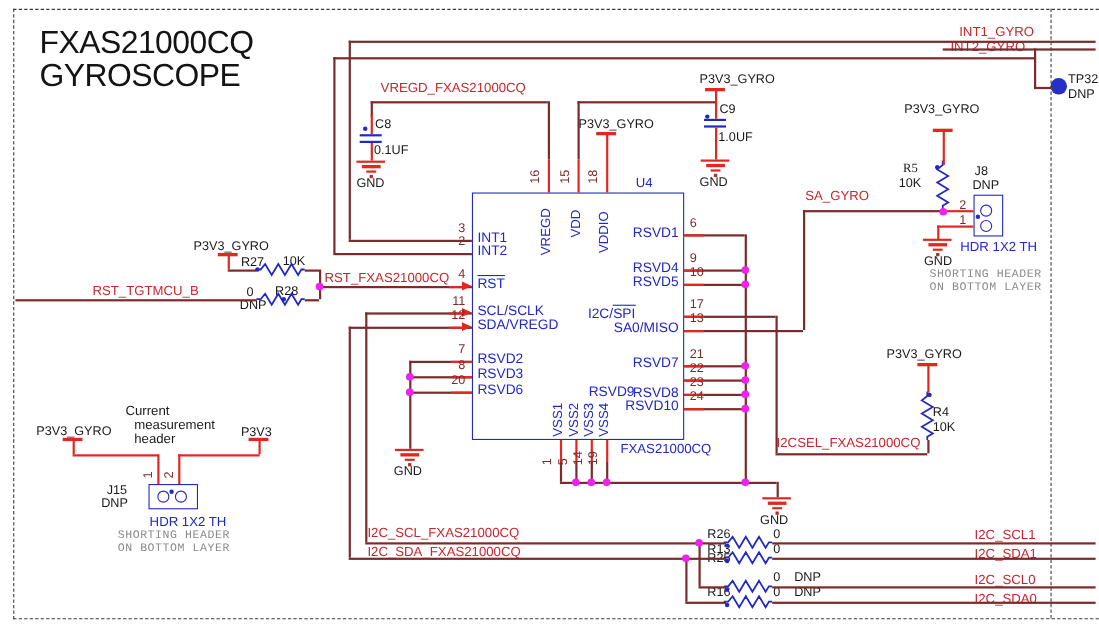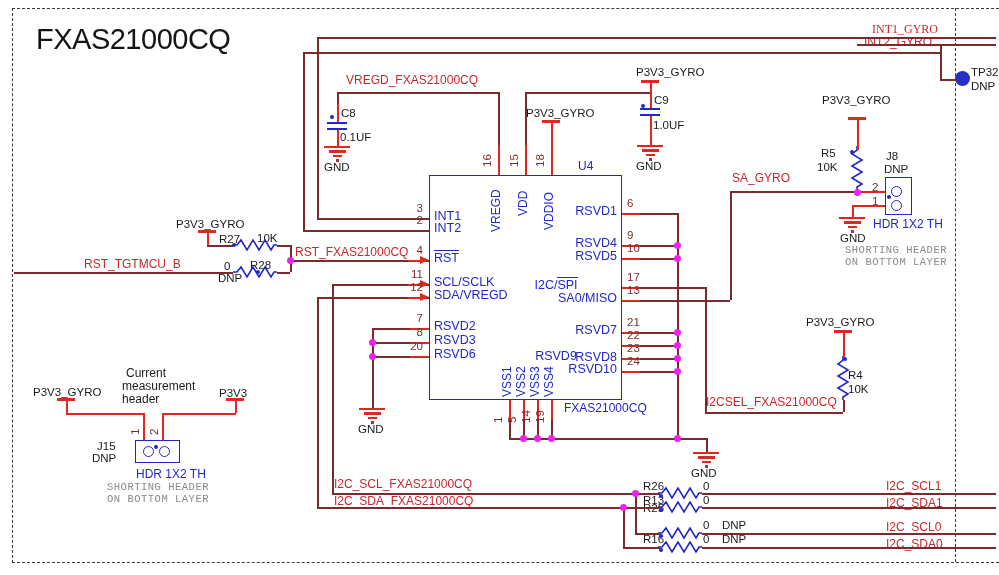--- a/index.html
+++ b/index.html
@@ -47,26 +47,27 @@
 <body>
 
 <div id="canvas">
 
   <div class="dash h" style="left:12px;top:8px;width:987px;"></div>
   <div class="dash h" style="left:12px;top:562px;width:987px;"></div>
   <div class="dash v" style="left:12px;top:8px;height:555px;"></div>
   <div class="dash v" style="left:955px;top:8px;height:554px;"></div>
 
   <div class="txt title" style="left:36px;top:24px;">FXAS21000CQ</div>
+  <div class="txt title" style="left:36px;top:54px;">GYROSCOPE</div>
 
   <div class="icbox"></div>
   <div class="txt blue" style="left:578px;top:160px;">U4</div>
   <div class="txt blue" style="left:564px;top:402px;">FXAS21000CQ</div>
 
-  <div class="txt netlbl" style="left:872px;top:23px;font-family:Liberation Serif, serif;">INT1_GYRO</div>
+  <div class="txt netlbl" style="left:872px;top:23px;">INT1_GYRO</div>
   <div class="txt netlbl" style="left:864px;top:36px;">INT2_GYRO</div>
   <div class="txt netlbl" style="left:346px;top:74px;">VREGD_FXAS21000CQ</div>
   <div class="txt netlbl" style="left:84px;top:258px;">RST_TGTMCU_B</div>
   <div class="txt netlbl" style="left:295px;top:246px;">RST_FXAS21000CQ</div>
   <div class="txt netlbl" style="left:732px;top:172px;">SA_GYRO</div>
   <div class="txt netlbl" style="left:706px;top:396px;">I2CSEL_FXAS21000CQ</div>
   <div class="txt netlbl" style="left:334px;top:478px;">I2C_SCL_FXAS21000CQ</div>
   <div class="txt netlbl" style="left:334px;top:495px;">I2C_SDA_FXAS21000CQ</div>
   <div class="txt netlbl" style="left:886px;top:480px;">I2C_SCL1</div>
   <div class="txt netlbl" style="left:886px;top:497px;">I2C_SDA1</div>
@@ -89,21 +90,21 @@
 
   <div class="txt blk" style="left:341px;top:107px;">C8</div>
   <div class="txt blk" style="left:340px;top:131px;">0.1UF</div>
   <div class="txt blk" style="left:654px;top:94px;">C9</div>
   <div class="txt blk" style="left:653px;top:119px;">1.0UF</div>
   <div class="txt blk" style="left:219px;top:233px;">R27</div>
   <div class="txt blk" style="left:257px;top:232px;">10K</div>
   <div class="txt blk" style="left:224px;top:260px;">0</div>
   <div class="txt blk" style="left:250px;top:259px;">R28</div>
   <div class="txt blk" style="left:218px;top:272px;">DNP</div>
-  <div class="txt blk" style="left:821px;top:147px;">R5</div>
+  <div class="txt blk" style="left:821px;top:147px;font-family:Liberation Serif, serif;">R5</div>
   <div class="txt blk" style="left:817px;top:161px;">10K</div>
   <div class="txt blk" style="left:848px;top:369px;">R4</div>
   <div class="txt blk" style="left:848px;top:383px;">10K</div>
   <div class="txt blk" style="left:643px;top:480px;">R26</div>
   <div class="txt blk" style="left:703px;top:480px;">0</div>
   <div class="txt blk" style="left:643px;top:494px;">R13</div>
   <div class="txt blk" style="left:703px;top:494px;">0</div>
   <div class="txt blk" style="left:643px;top:502px;">R25</div>
   <div class="txt blk" style="left:703px;top:519px;">0</div>
   <div class="txt blk" style="left:722px;top:519px;">DNP</div>
@@ -132,21 +133,21 @@
   <div class="circ" style="left:159px;top:446px;"></div>
   <div class="bdot" style="left:154px;top:445px;"></div>
   <div class="txt blk" style="left:97px;top:440px;">J15</div>
   <div class="txt blk" style="left:92px;top:452px;">DNP</div>
   <div class="vnum" style="left:130px;top:419px;height:16px;">1</div>
   <div class="vnum" style="left:149px;top:419px;height:16px;">2</div>
   <div class="txt blue" style="left:136px;top:468px;">HDR 1X2 TH</div>
   <div class="txt note" style="left:107px;top:482px;">SHORTING HEADER</div>
   <div class="txt note" style="left:107px;top:494px;">ON BOTTOM LAYER</div>
 
-  <div class="txt blk" style="left:126px;top:367px;font-size:12px;">Current</div>
+  <div class="txt blk" style="left:114px;top:367px;font-size:12px;">Current</div>
   <div class="txt blk" style="left:122px;top:380px;font-size:12px;">measurement</div>
   <div class="txt blk" style="left:122px;top:393px;font-size:12px;">header</div>
 
   <div>
     <div class="rwire h" style="left:327px;top:122px;width:20px;height:2.4px;background:#2228C4;position:absolute;"></div>
     <div class="rwire h" style="left:327px;top:128px;width:20px;height:2.4px;background:#2228C4;position:absolute;"></div>
   </div>
   <div>
     <div class="rwire h" style="left:640px;top:108px;width:20px;height:2.4px;background:#2228C4;position:absolute;"></div>
     <div class="rwire h" style="left:640px;top:114px;width:20px;height:2.4px;background:#2228C4;position:absolute;"></div>

